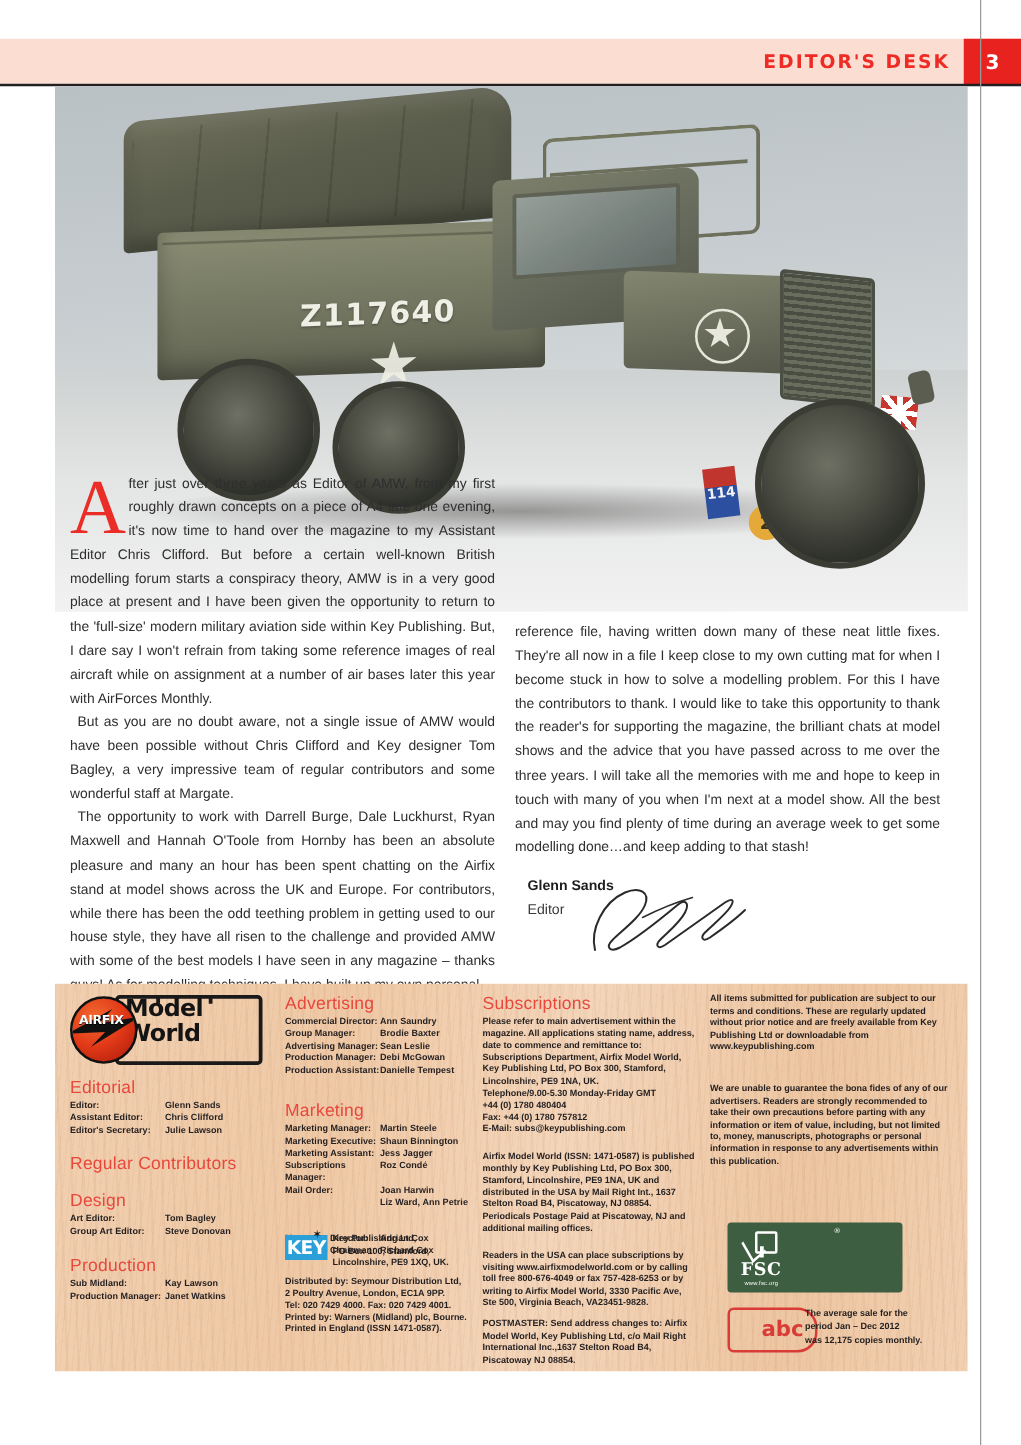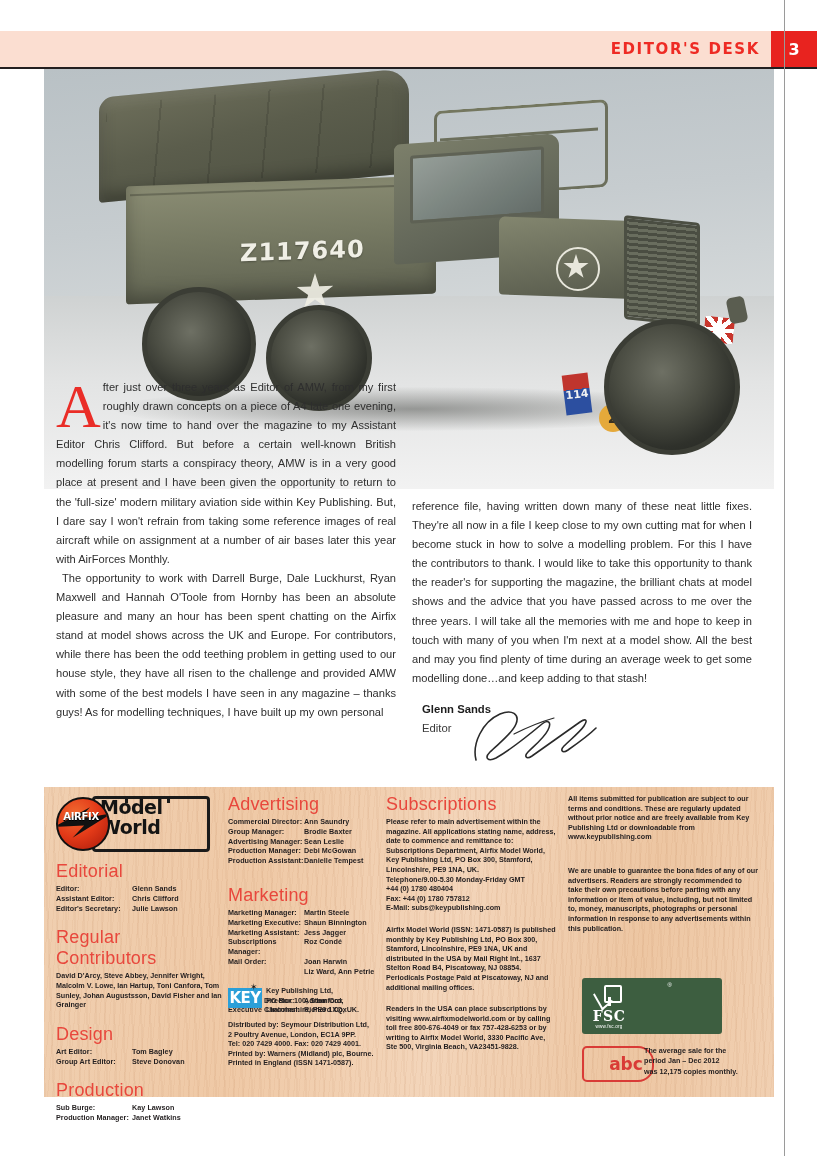--- a/index.html
+++ b/index.html
@@ -288,21 +288,21 @@
         rgba(190,120,70,0.07) 0px, rgba(190,120,70,0.07) 1px,
         rgba(255,255,255,0) 1px, rgba(255,255,255,0) 5px),
       repeating-linear-gradient(88deg,
         rgba(160,95,50,0.06) 0px, rgba(160,95,50,0.06) 2px,
         rgba(255,255,255,0) 2px, rgba(255,255,255,0) 9px),
       linear-gradient(100deg, #f0cfb0 0%, #efc9a6 30%, #f3d5ba 55%, #edc6a2 80%, #f1d0b2 100%);
   }
   .mh-col { position: absolute; color: #231f20; }
   .mh-head {
     color: #e8473c;
-    font-size: 18px;
+    font-size: 14px;
     font-family: "Liberation Sans", sans-serif;
     font-weight: normal;
     letter-spacing: .2px;
     margin: 0 0 2px 0;
   }
   .mh-row {
     font-size: 7.2px;
     line-height: 9.8px;
     display: flex;
     font-family: "Liberation Sans", sans-serif;
@@ -528,20 +528,21 @@
     <div class="tk tk-discbadge">2</div>
     <div class="tk tk-flag"></div>
     <div class="tk tk-mirror"></div>
     <div class="tk tk-wheel w1"></div>
     <div class="tk tk-wheel w2"></div>
     <div class="tk tk-wheel w3"></div>
   </div>
 
   <div class="col col-left">
     <p><span class="dropcap">A</span><span>fter just over three years as Editor of AMW, from my first roughly drawn concepts on a piece of A4 late one evening, it's now time to hand over the magazine to my Assistant Editor Chris Clifford. But before a certain well-known British modelling forum starts a conspiracy theory, AMW is in a very good place at present and I have been given the opportunity to return to the 'full-size' modern military aviation side within Key Publishing. But, I dare say I won't refrain from taking some reference images of real aircraft while on assignment at a number of air bases later this year with AirForces Monthly.</span></p>
+    <p>But as you are no doubt aware, not a single issue of AMW would have been possible without Chris Clifford and Key designer Tom Bagley, a very impressive team of regular contributors and some wonderful staff at Margate.</p>
     <p>The opportunity to work with Darrell Burge, Dale Luckhurst, Ryan Maxwell and Hannah O'Toole from Hornby has been an absolute pleasure and many an hour has been spent chatting on the Airfix stand at model shows across the UK and Europe. For contributors, while there has been the odd teething problem in getting used to our house style, they have all risen to the challenge and provided AMW with some of the best models I have seen in any magazine – thanks guys! As for modelling techniques, I have built up my own personal</p>
   </div>
 
   <div class="col col-right">
     <p>reference file, having written down many of these neat little fixes. They're all now in a file I keep close to my own cutting mat for when I become stuck in how to solve a modelling problem. For this I have the contributors to thank. I would like to take this opportunity to thank the reader's for supporting the magazine, the brilliant chats at model shows and the advice that you have passed across to me over the three years. I will take all the memories with me and hope to keep in touch with many of you when I'm next at a model show. All the best and may you find plenty of time during an average week to get some modelling done…and keep adding to that stash!</p>
     <div class="signoff-name">Glenn Sands</div>
     <div class="signoff-role">Editor</div>
   </div>
 
   <svg class="signature" viewBox="0 0 130 66">
@@ -575,39 +576,38 @@
             <span class="v">Chris Clifford</span>
           </div>
         <div class="mh-row">
             <span class="k">Editor's Secretary:</span>
             <span class="v">Julie Lawson</span>
           </div>
       </div>
       <div class="gap-s"></div>
       <div class="mh-block">
         <div class="mh-head">Regular Contributors</div>
-        <div class="mh-para">David D'Arcy, Steve Abbey, Jennifer Wright, Malcolm V. Lowe, Ian Hartup, Toni Canfora, Tom Sunley, Johan Augustsson, David Fisher and Ian Grainger</div>
       </div>
       <div class="gap-s"></div>
       <div class="mh-block">
         <div class="mh-head">Design</div>
         <div class="mh-row">
             <span class="k">Art Editor:</span>
             <span class="v">Tom Bagley</span>
           </div>
         <div class="mh-row">
             <span class="k">Group Art Editor:</span>
             <span class="v">Steve Donovan</span>
           </div>
       </div>
       <div class="gap-s"></div>
       <div class="mh-block">
         <div class="mh-head">Production</div>
         <div class="mh-row">
-            <span class="k">Sub Burge:</span>
+            <span class="k">Sub Midland:</span>
             <span class="v">Kay Lawson</span>
           </div>
         <div class="mh-row">
             <span class="k">Production Manager:</span>
             <span class="v">Janet Watkins</span>
           </div>
       </div>
     </div>
 
     <div class="mh-col" style="left:184px; top:7px; width:152px;">
@@ -696,20 +696,21 @@
 Subscriptions Department, Airfix Model World, Key Publishing Ltd, PO Box 300, Stamford, Lincolnshire, PE9 1NA, UK.
 Telephone/9.00-5.30 Monday-Friday GMT
 +44 (0) 1780 480404
 Fax: +44 (0) 1780 757812
 E-Mail: subs@keypublishing.com</div>
       <div class="gap-m"></div>
       <div class="mh-para">Airfix Model World (ISSN: 1471-0587) is published monthly by Key Publishing Ltd, PO Box 300, Stamford, Lincolnshire, PE9 1NA, UK and distributed in the USA by Mail Right Int., 1637 Stelton Road B4, Piscatoway, NJ 08854. Periodicals Postage Paid at Piscatoway, NJ and additional mailing offices.</div>
       <div class="gap-m"></div>
       <div class="mh-para">Readers in the USA can place subscriptions by visiting www.airfixmodelworld.com or by calling toll free 800-676-4049 or fax 757-428-6253 or by writing to Airfix Model World, 3330 Pacific Ave, Ste 500, Virginia Beach, VA23451-9828.</div>
       <div class="gap-s"></div>
+      <div class="mh-para">POSTMASTER: Send address changes to: Airfix Model World, Key Publishing Ltd, c/o Mail Right International Inc.,1637 Stelton Road B4, Piscatoway NJ 08854.</div>
     </div>
 
     <div class="mh-col" style="left:524px; top:7px; width:190px;">
       <div class="mh-para">All items submitted for publication are subject to our terms and conditions. These are regularly updated without prior notice and are freely available from Key Publishing Ltd or downloadable from www.keypublishing.com</div>
       <div class="gap-m"></div>
       <div class="gap-m"></div>
       <div class="mh-para">We are unable to guarantee the bona fides of any of our advertisers. Readers are strongly recommended to take their own precautions before parting with any information or item of value, including, but not limited to, money, manuscripts, photographs or personal information in response to any advertisements within this publication.</div>
     </div>
   </div>
 

